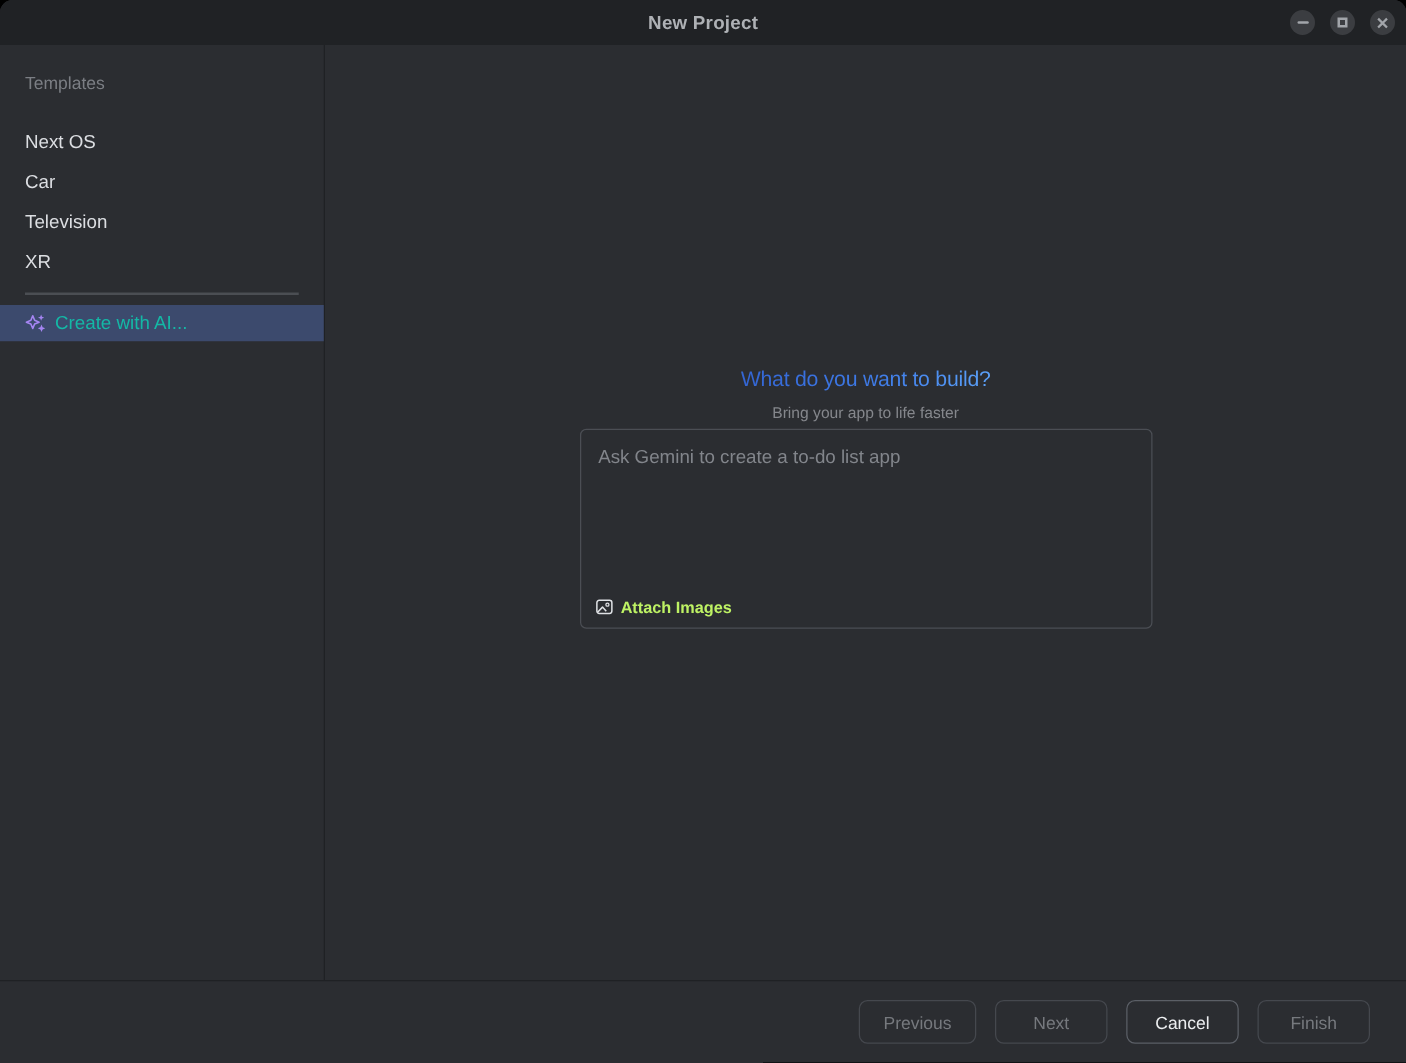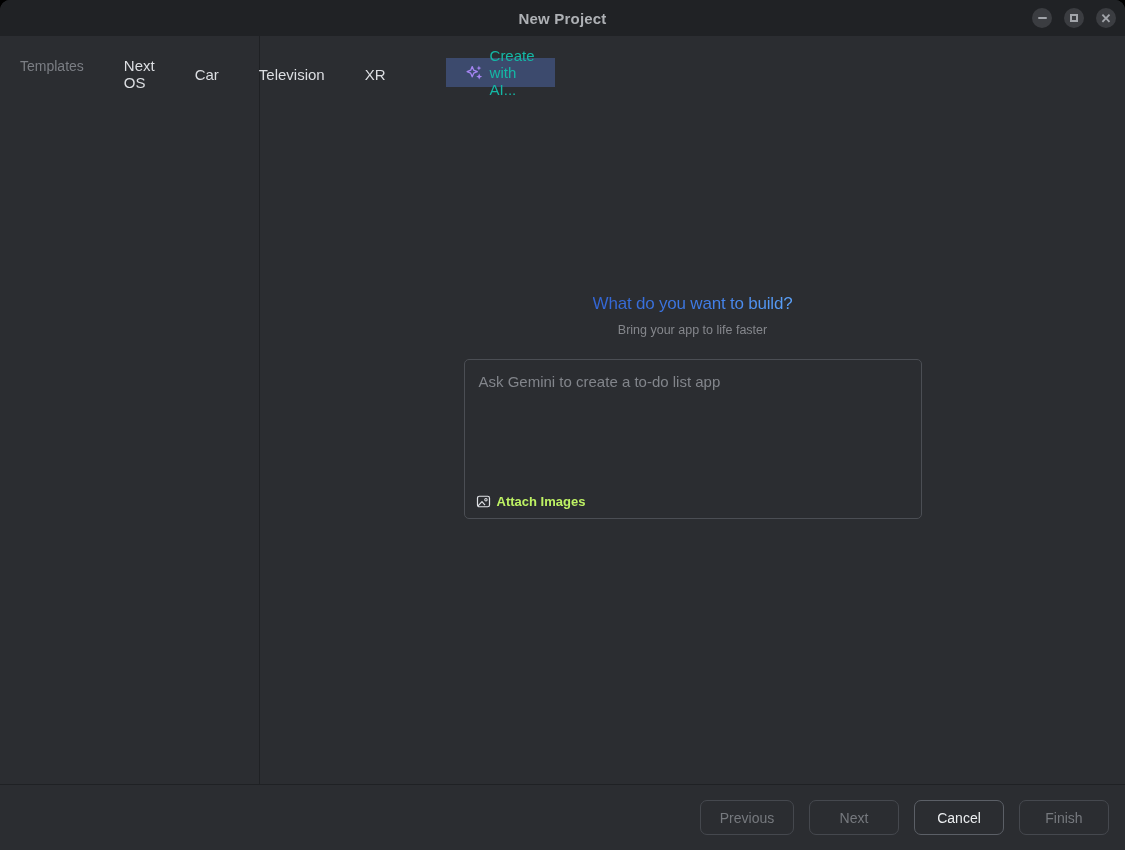--- a/index.html
+++ b/index.html
@@ -18,51 +18,51 @@
   .wbtn { width:20px; height:20px; border-radius:50%; background:#3b3d41; border:none;
           display:flex; align-items:center; justify-content:center; cursor:pointer; padding:0; }
   .glyph-min { width:9px; height:2px; background:#a2a5aa; border-radius:1px; display:block; }
   .glyph-max { width:8px; height:8px; border:2px solid #a2a5aa; display:block; }
   .glyph-close { color:#a2a5aa; font-size:13px; font-weight:700; line-height:1; display:block; }
 
   
   .content { flex:1 1 auto; display:flex; min-height:0; }
 
   .sidebar { flex:0 0 260px; width:260px; border-right:1px solid #1f2124;
-             padding-top:22px; display:flex; flex-direction:row; }
+             padding-top:22px; display:flex; flex-direction:column; }
   .sb-header { color:#7b7e84; font-size:14px; padding:0 20px; height:20px;
                margin-bottom:19px; }
   .sb-item { height:32px; display:flex; align-items:center; padding:0 20px;
              color:#dcdee2; font-size:15px; cursor:pointer; }
   .sb-divider { border-top:2px solid #4b4e53; margin:9px 20px 8px 20px; }
   .sb-item.ai { height:29px; background:#3c4a6d; gap:7px; color:#14b8a6; }
   .ai-icon { width:17px; height:17px; display:flex; align-items:center; }
 
   
   .main { flex:1 1 auto; display:flex; flex-direction:column; align-items:center; }
   .heading { margin-top:258px; font-size:17px; font-weight:500; letter-spacing:-.2px;
              background:linear-gradient(90deg,#3365d4 0%, #3f7ce8 55%, #5ba1f9 100%);
              -webkit-background-clip:text; background-clip:text; color:transparent; }
   .subheading { margin-top:9px; font-size:12.5px; color:#85878c; }
 
-  .prompt-box { position:relative; margin-top:22px; width:458px; height:160px; }
+  .prompt-box { position:relative; margin-top:6px; width:458px; height:160px; }
   .prompt-input { width:100%; height:100%; background:transparent; resize:none;
                   border:1px solid #4b4e54; border-radius:5px; padding:13px 14px;
                   color:#dfe1e5; font-size:15px; font-family:"Liberation Sans", sans-serif;
                   outline:none; }
   .prompt-input::placeholder { color:#82858b; }
   .attach-btn { position:absolute; left:12px; bottom:10px; display:flex; align-items:center;
                 gap:6px; background:transparent; border:none; cursor:pointer;
                 color:#bef264; font-size:13px; font-weight:700;
                 font-family:"Liberation Sans", sans-serif; }
   .attach-btn svg { display:block; }
 
   
   .footer { flex:0 0 66px; border-top:1px solid #1f2124; display:flex; align-items:center;
-            justify-content:flex-end; gap:15px; padding-right:16px; }
+            justify-content:flex-end; gap:15px; padding-right:29px; }
   .btn { height:35px; min-width:90px; padding:0 16px; border-radius:7px; font-size:14px;
          background:transparent; border:1px solid #45484e; color:#76797e; cursor:pointer;
          font-family:"Liberation Sans", sans-serif; }
   .btn.prev { min-width:94px; }
   .btn.cancel { color:#eceef0; border-color:#5b5f66; }
 </style>
 </head>
 <body>
 
 <div class="window">

